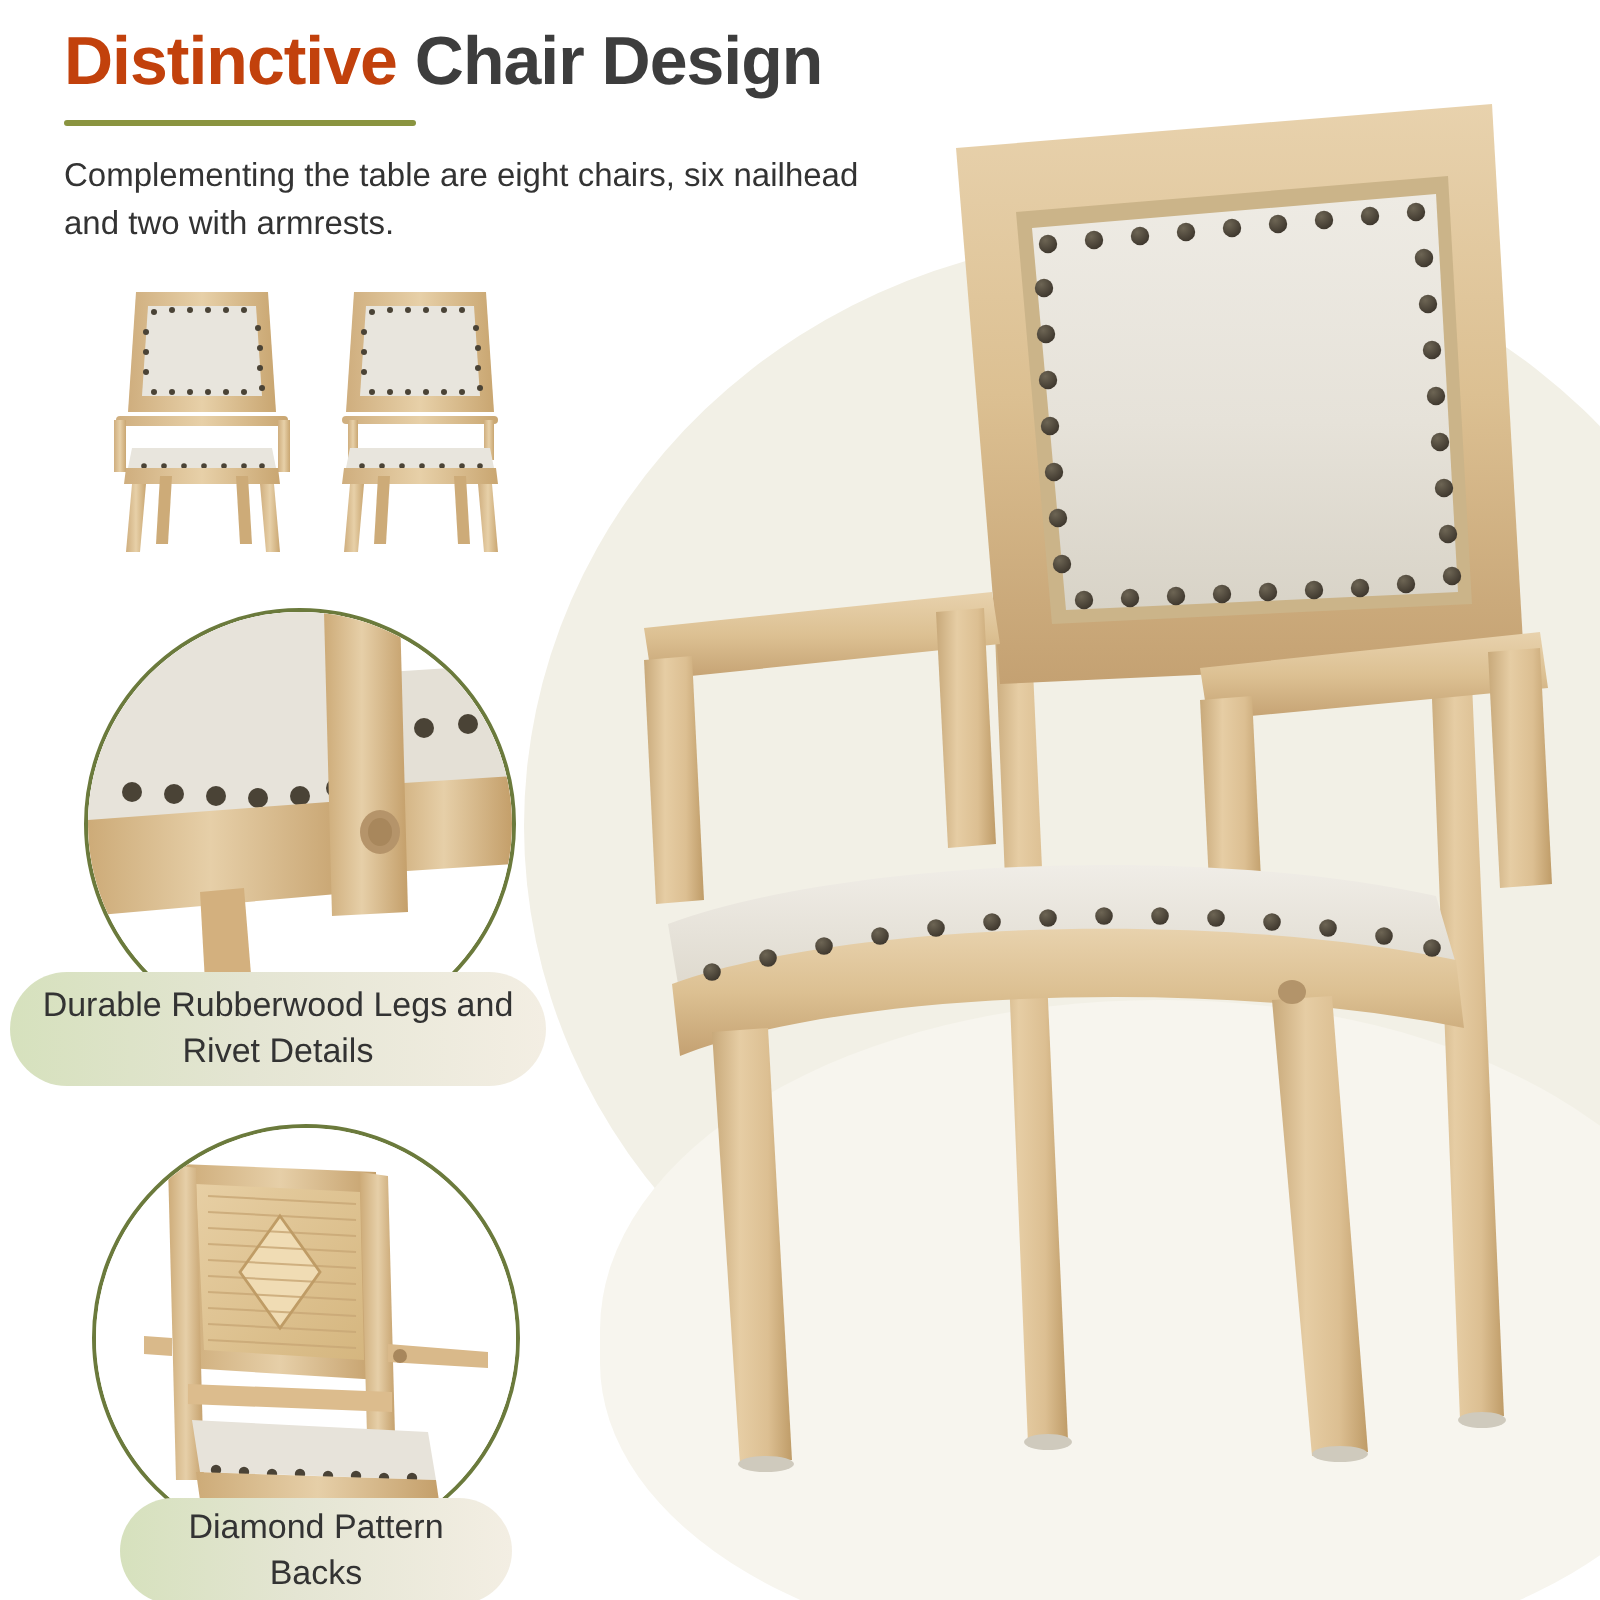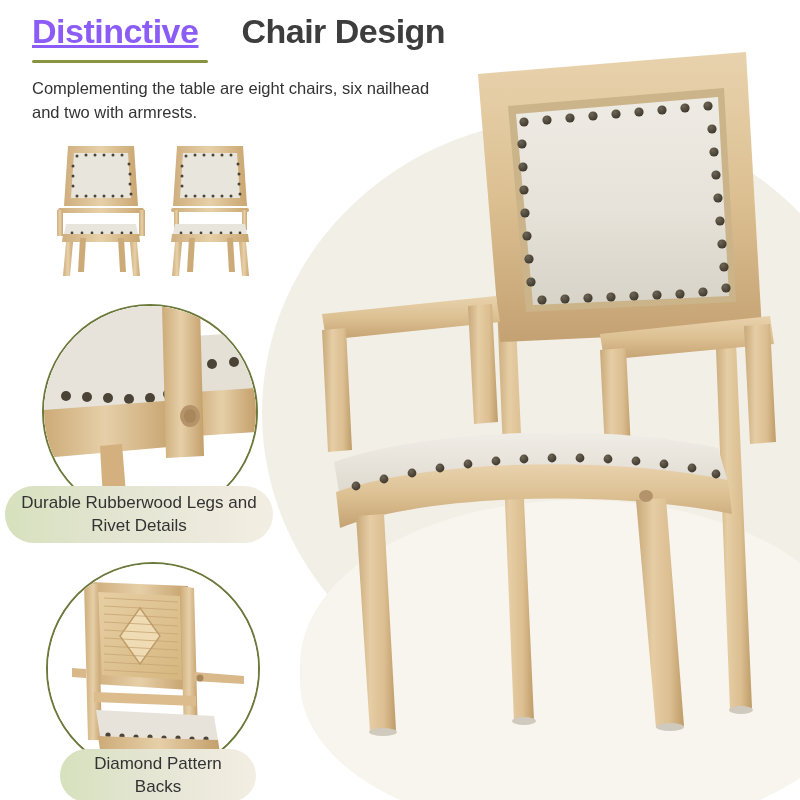--- a/index.html
+++ b/index.html
@@ -20,22 +20,22 @@
     position:absolute;left:300px;top:500px;width:560px;height:330px;
     background:#f7f5ee;border-radius:50% 50% 45% 45%;z-index:0;
   }
 
   
   .header{position:absolute;left:32px;top:14px;z-index:6;}
   .title{
     font-size:34px;font-weight:bold;letter-spacing:-.5px;
     line-height:1.05;white-space:nowrap;margin:0;
   }
-  .title .g{color:#8b5cf6;text-decoration:underline;}
-  .title .d{color:#3d3d3d;margin-left:34px;}
+  .title .g{color:#c2410c;}
+  .title .d{color:#3d3d3d;}
   .rule{
     width:176px;height:3px;background:#8a9440;margin-top:10px;border-radius:2px;
   }
   .subtitle{
     margin-top:13px;font-size:16.5px;color:#333333;line-height:1.5;
     max-width:420px;
   }
 
   
   .pill{

